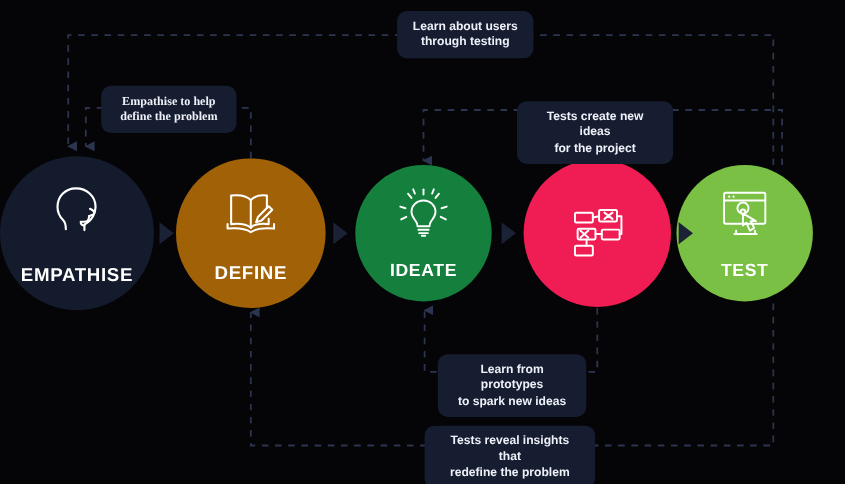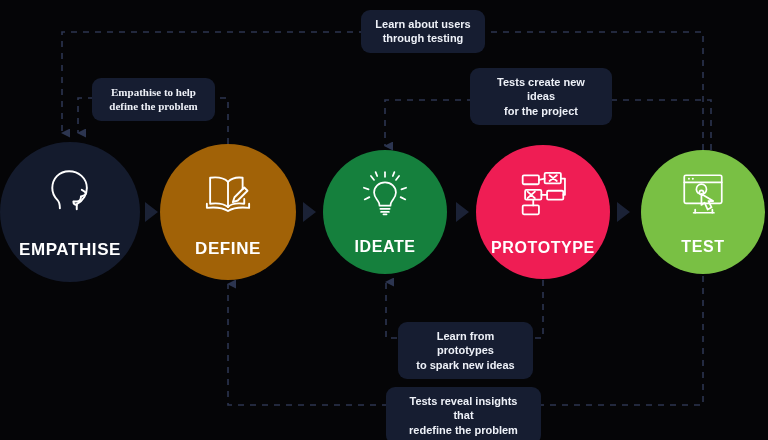--- a/index.html
+++ b/index.html
@@ -107,24 +107,23 @@
         <rect x="37" y="28" width="20" height="11" rx="1.5"></rect>
         <rect x="7" y="46" width="20" height="11" rx="1.5"></rect>
         <path d="M27 14.5 L34 13"></path>
         <path d="M54 13 L59 13 L59 33 L57 33"></path>
         <path d="M30 33 L37 33"></path>
         <path d="M20 39 L20 46"></path>
         <path d="M40 9 L49 16 M49 9 L40 16"></path>
         <path d="M13 29 L22 37 M22 29 L13 37"></path>
       </svg>
     </span>
-    <span class="cap" style="font-size:16px;">PROTOTYPE</span>
   </div>
 
-  <div class="node" style="left:641px;top:150px;width:124px;height:124px;background:#79c044;">
+  <div class="node" style="left:615px;top:150px;width:124px;height:124px;background:#79c044;">
     <span class="glyph">
       <svg width="50" height="50" viewBox="0 0 64 64" fill="none" stroke="#ffffff" stroke-width="2.2" stroke-linecap="round" stroke-linejoin="round">
         <rect x="8" y="8" width="48" height="36" rx="2"></rect>
         <path d="M8 17 L56 17"></path>
         <circle cx="14" cy="12.5" r="1.3" fill="#ffffff" stroke="none"></circle>
         <circle cx="19" cy="12.5" r="1.3" fill="#ffffff" stroke="none"></circle>
         <path d="M26 31 A6.5 6.5 0 1 1 34 31"></path>
         <circle cx="30" cy="30" r="2.6"></circle>
         <path d="M30 32 L30 46 L34 43 L38 52 L43 49 L39 41 L45 41 Z"></path>
         <path d="M20 56 L46 56"></path>
@@ -138,21 +137,21 @@
   <div class="tri" style="left:303px;top:202px;"></div>
   <div class="tri" style="left:456px;top:202px;"></div>
   <div class="tri" style="left:617px;top:202px;"></div>
 
   <div class="pill" style="left:325px;top:10px;width:124px;font-size:11px;margin-left:36px;">Learn about users
 through testing</div>
 
   <div class="pill" style="left:92px;top:78px;width:123px;font-size:11px;font-family:Liberation Serif, serif;">Empathise to help
 define the problem</div>
 
-  <div class="pill" style="left:470px;top:68px;width:142px;font-size:11px;">Tests create new ideas
+  <div class="pill" style="left:470px;top:92px;width:142px;font-size:11px;">Tests create new ideas
 for the project</div>
 
   <div class="pill" style="left:398px;top:322px;width:135px;font-size:11px;padding-left:12px;">Learn from prototypes
 to spark new ideas</div>
 
   <div class="pill" style="left:386px;top:387px;width:155px;font-size:11px;">Tests reveal insights that
 redefine the problem</div>
 
 </div>
 

